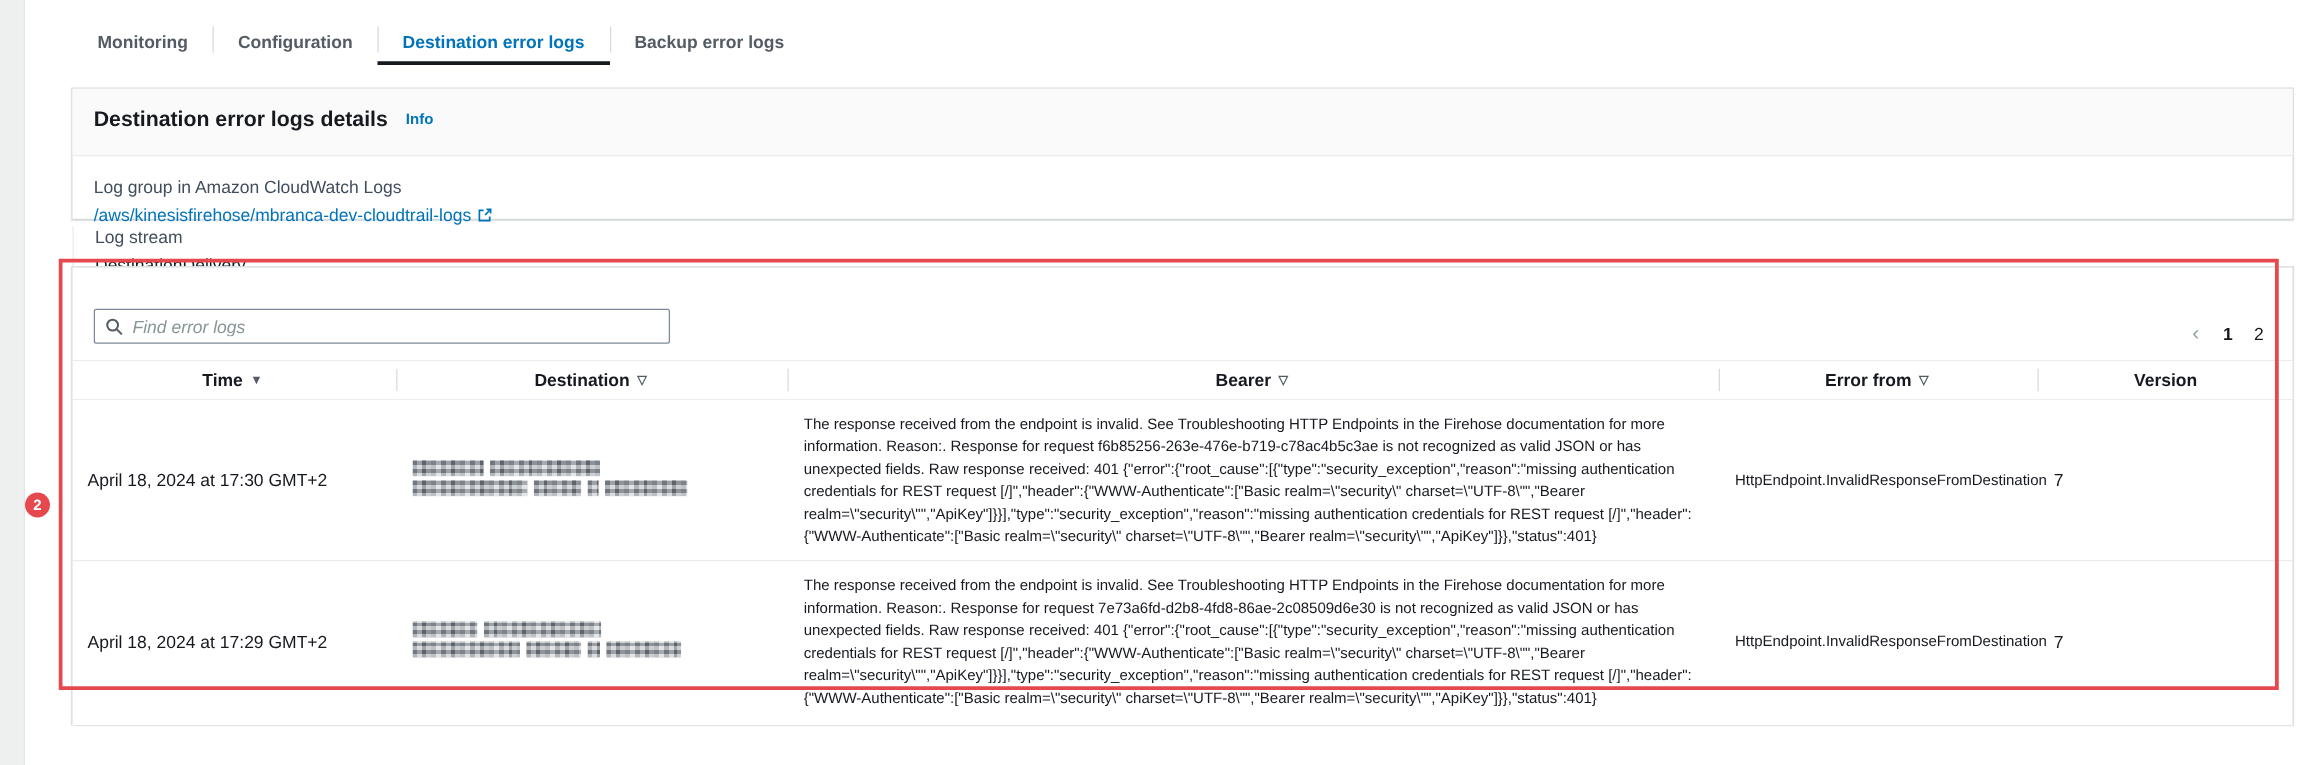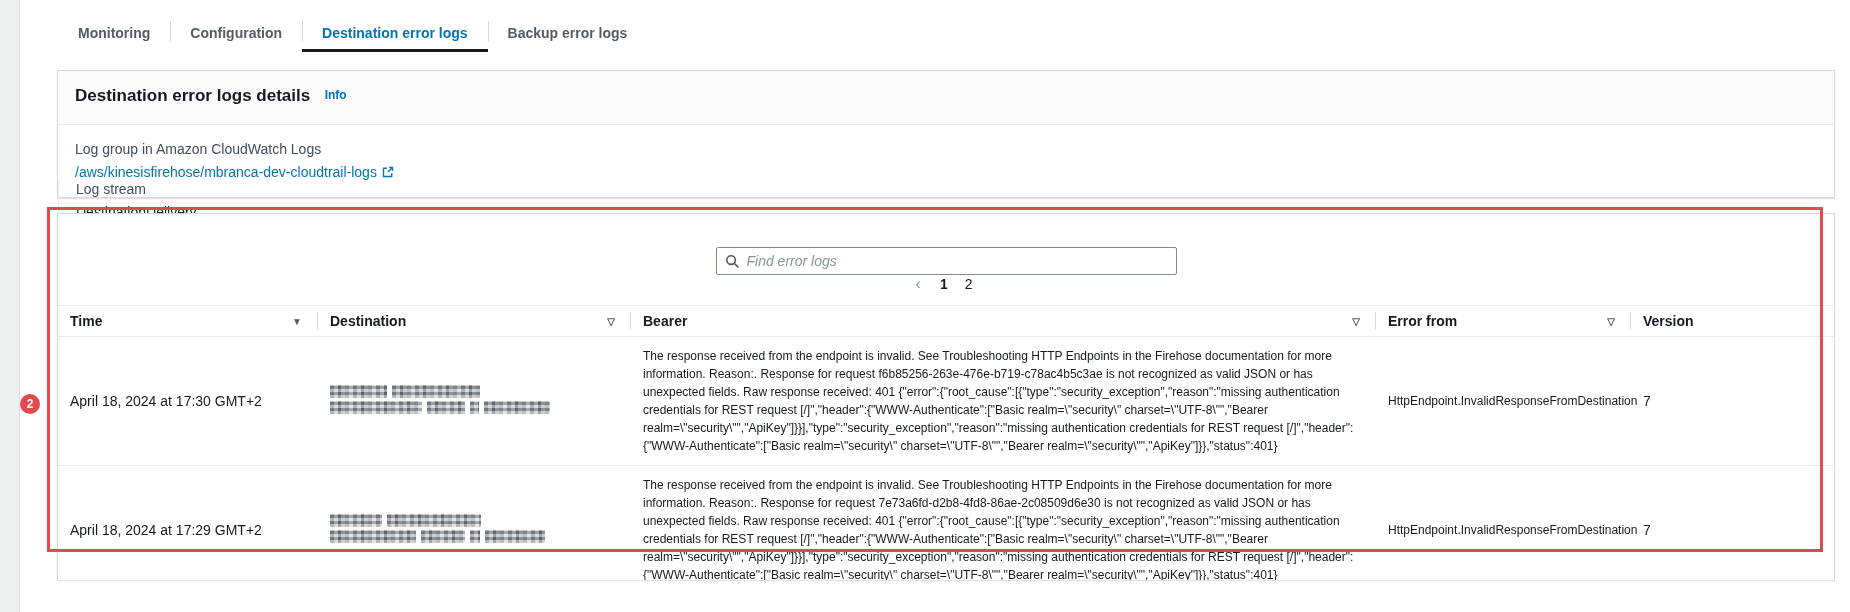--- a/index.html
+++ b/index.html
@@ -29,21 +29,21 @@
   .tab.active::after {
     content:""; position:absolute; left:0; right:0; bottom:0; height:3px; background:#16191f;
   }
 
   
   .card {
     position:absolute; left:57px; width:1778px;
     background:#fff; border:1px solid #d5dbdb;
     box-shadow:0 1px 1px 0 rgba(0,28,36,.12);
   }
-  .details-card { top:70px; height:128px; }
+  .details-card { top:70px; height:106px; }
   .card-header {
     background:#fafafa; border-bottom:1px solid #eaeded;
     padding:15px 17px 12px; height:54px;
   }
   .card-title { font-size:17px; font-weight:700; color:#16191f; display:inline; }
   .info-link {
     color:#0073bb; font-size:12px; font-weight:700; margin-left:10px;
     text-decoration:none; vertical-align:2px; cursor:pointer;
   }
   .details-body { display:flex; padding:16px 0 0 0;flex-direction:column; }
@@ -52,21 +52,21 @@
   .field-label { font-size:14px; color:#414d5c; margin-bottom:7px; }
   .field-value { font-size:14px; color:#16191f; }
   .link { color:#0073bb; text-decoration:none; cursor:pointer; }
   .ext-icon { margin-left:5px; vertical-align:-1px; }
 
   
   .logs-card { top:213px; height:367px; overflow:hidden; border-bottom:none; }
   .logs-header { padding:20px 17px 0 17px; }
   .logs-title { font-size:17px; font-weight:700; color:#16191f; display:inline; }
   .logs-count { font-size:17px; font-weight:400; color:#687078; margin-left:5px; }
-  .logs-controls { display:flex; justify-content:space-between; align-items:center; margin-top:13px;flex-direction:column; }
+  .logs-controls { display:flex; justify-content:space-between; align-items:flex-end; margin-top:13px; }
   .search-box {
     width:461px; height:28px; border:1px solid #7d8998; border-radius:2px;
     display:flex; align-items:center; padding:0 8px; gap:7px; background:#fff;
   }
   .search-box input {
     border:none; outline:none; flex:1; font-family:"Liberation Sans", sans-serif;
     font-size:14px; font-style:italic; color:#16191f; background:transparent;
   }
   .search-box input::placeholder { color:#879596; font-style:italic; opacity:1; }
   .pagination { display:flex; align-items:center; gap:17px; padding-right:6px; font-size:14px; }
@@ -77,21 +77,21 @@
   
   table { width:100%; border-collapse:collapse; table-layout:fixed; margin-top:13px; }
   thead th {
     height:31px; text-align:left; font-size:14px; font-weight:700; color:#16191f;
     border-top:1px solid #eaeded; border-bottom:1px solid #eaeded;
     padding:0 12px; position:relative; cursor:pointer; background:#fff;
   }
   thead th:not(:last-child)::after {
     content:""; position:absolute; right:0; top:6px; bottom:6px; width:1px; background:#d5dbdb;
   }
-  .th-inner { display:flex; align-items:center; justify-content:space-between; }
+  .th-inner { display:flex; align-items:center; justify-content:center; }
   .sort-glyph { font-size:10px; color:#545b64; margin-left:6px; margin-right:4px; }
   tbody tr { height:124px; }
   tbody tr + tr td { border-top:1px solid #eaeded; }
   tbody td { padding:0 12px; vertical-align:middle; font-size:14px; color:#16191f; }
   td.msg { vertical-align:top; padding:10px 12px; }
   .msg-text { font-size:12px; line-height:18px; color:#16191f; max-height:110px; overflow:hidden; word-break:break-word; }
   td.errcode { font-size:12px; white-space:nowrap; }
 
   
   .redact-block { line-height:0; }

